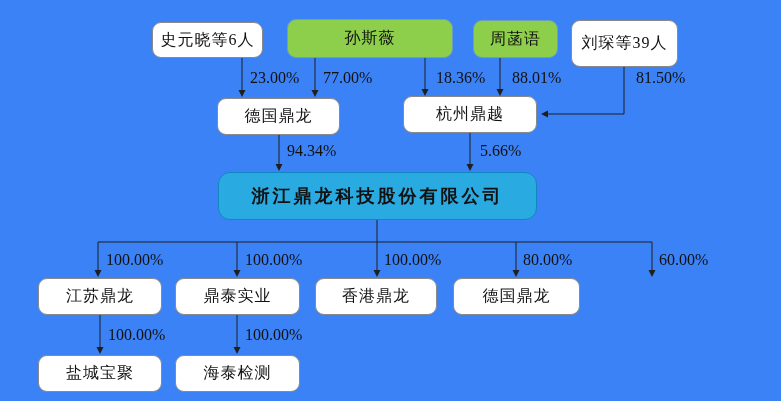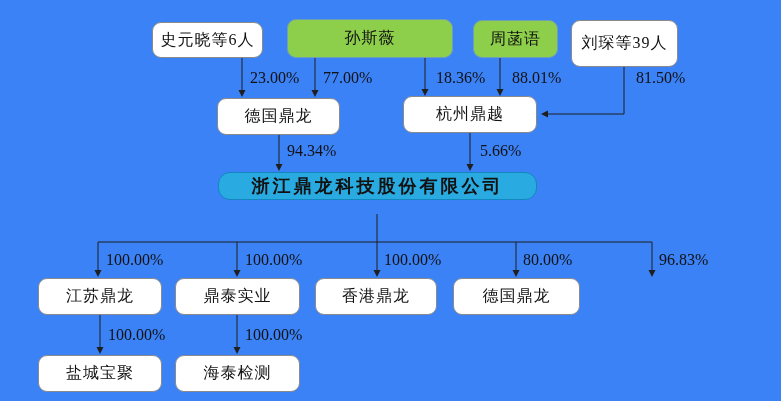--- a/index.html
+++ b/index.html
@@ -70,38 +70,38 @@
   </svg>
 
   <div class="node" style="left:152px;top:22px;width:111px;height:36px">史元晓等6人</div>
   <div class="node green" style="left:473px;top:20px;width:85px;height:38px">周菡语</div>
   <div class="node green" style="left:287px;top:19px;width:166px;height:39px">孙斯薇</div>
   <div class="node" style="left:571px;top:20px;width:107px;height:47px">刘琛等39人</div>
 
   <div class="node" style="left:217px;top:98px;width:123px;height:37px">德国鼎龙</div>
   <div class="node" style="left:403px;top:96px;width:134px;height:37px">杭州鼎越</div>
 
-  <div class="node blue" style="left:218px;top:172px;width:319px;height:28px">浙江鼎龙科技股份有限公司</div>
+  <div class="node blue" style="left:218px;top:172px;width:319px;height:48px">浙江鼎龙科技股份有限公司</div>
 
   <div class="node" style="left:38px;top:278px;width:124px;height:37px">江苏鼎龙</div>
   <div class="node" style="left:175px;top:278px;width:125px;height:37px">鼎泰实业</div>
   <div class="node" style="left:315px;top:278px;width:122px;height:37px">香港鼎龙</div>
   <div class="node" style="left:453px;top:278px;width:127px;height:37px">德国鼎龙</div>
 
   <div class="node" style="left:38px;top:355px;width:124px;height:37px">盐城宝聚</div>
   <div class="node" style="left:175px;top:355px;width:125px;height:37px">海泰检测</div>
 
   <span class="pct" style="left:250px;top:70px">23.00%</span>
   <span class="pct" style="left:323px;top:70px">77.00%</span>
   <span class="pct" style="left:436px;top:70px">18.36%</span>
   <span class="pct" style="left:512px;top:70px">88.01%</span>
   <span class="pct" style="left:636px;top:70px">81.50%</span>
   <span class="pct" style="left:287px;top:143px">94.34%</span>
   <span class="pct" style="left:480px;top:143px">5.66%</span>
   <span class="pct" style="left:106px;top:252px">100.00%</span>
   <span class="pct" style="left:245px;top:252px">100.00%</span>
   <span class="pct" style="left:384px;top:252px">100.00%</span>
   <span class="pct" style="left:523px;top:252px">80.00%</span>
-  <span class="pct" style="left:659px;top:252px">96.83%</span>
+  <span class="pct" style="left:659px;top:252px">60.00%</span>
   <span class="pct" style="left:108px;top:327px">100.00%</span>
   <span class="pct" style="left:245px;top:327px">100.00%</span>
 
 </div>
 
 </body></html>

